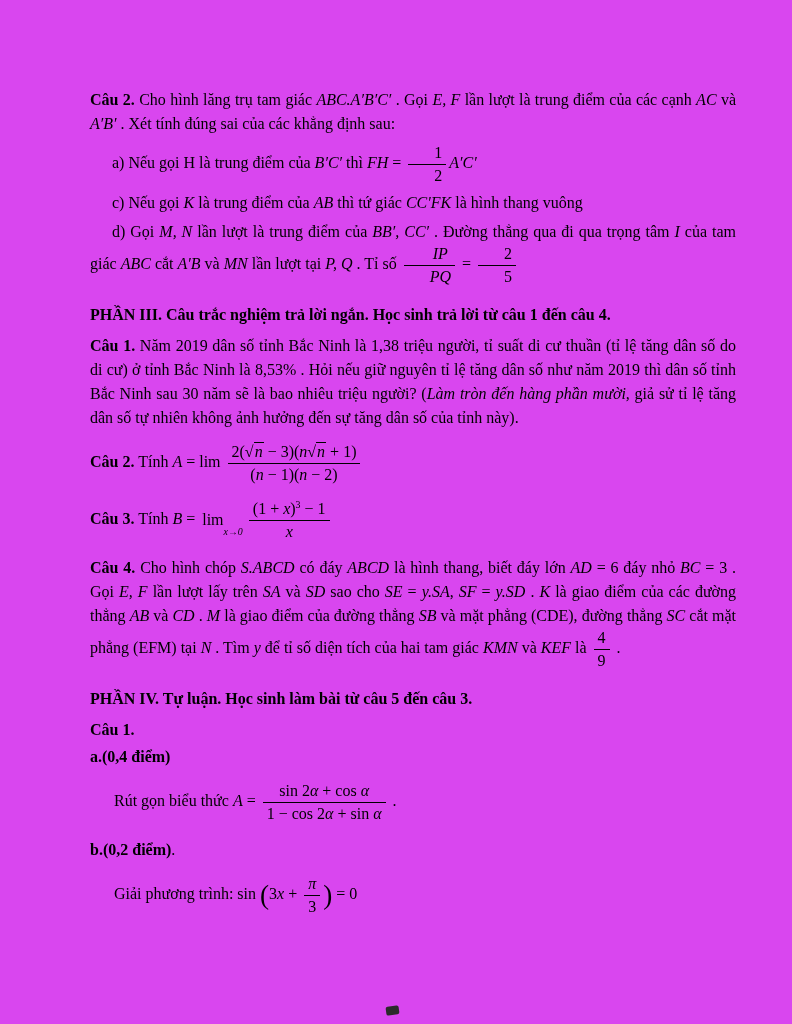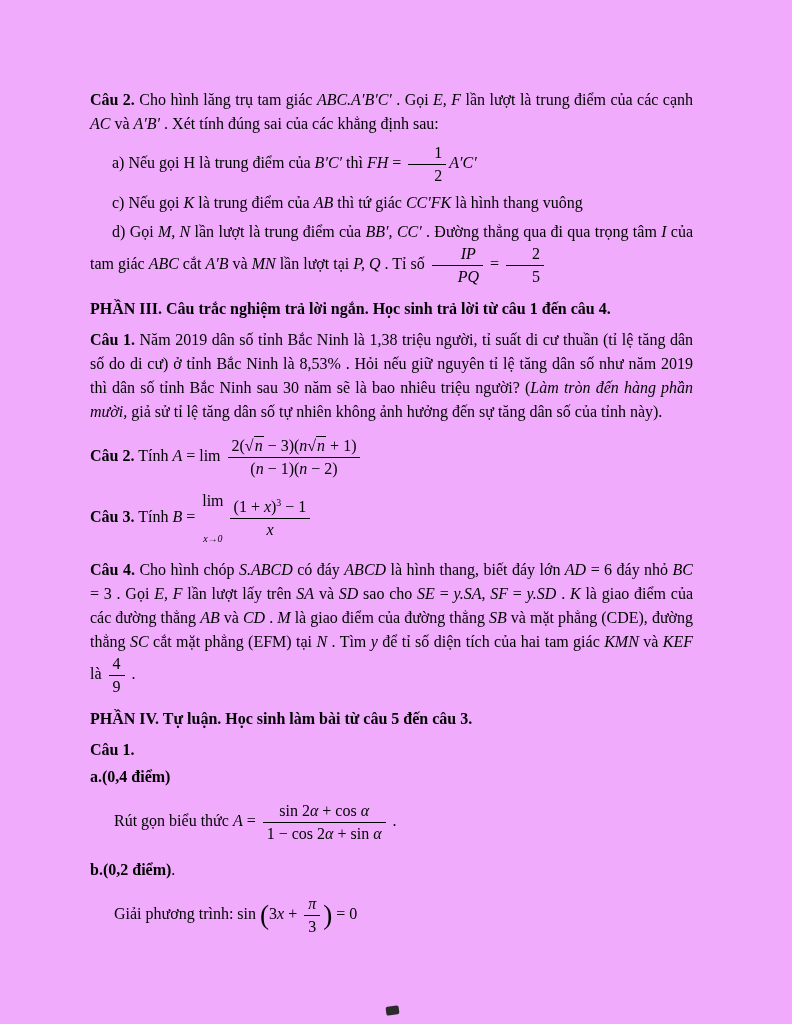--- a/index.html
+++ b/index.html
@@ -2,32 +2,32 @@
 <html><head>
 <meta charset="utf-8">
 <style>
   * { box-sizing: border-box; }
   html, body { margin: 0; padding: 0; background: #e8e8e8; }
   .page {
     position: relative;
     width: 792px;
     height: 1024px;
     margin: 0 auto;
-    background: #f0abfc;
-    padding: 88px 99px 0 90px;
+    background: #d946ef;
+    padding: 88px 56px 0 90px;
     font-family: "Liberation Serif", "DejaVu Serif", serif;
     font-size: 16px;
     line-height: 1.5;
     color: #000000;
     overflow: hidden;
   }
   .block { margin: 0 0 7px 0; }
   .justify { text-align: justify; }
   .item { text-indent: 22px; margin-bottom: 5px; }
-  .heading { margin: 10px 0 7px 0; }
+  .heading { margin: 16px 0 7px 0; }
   .math-line { margin: 12px 0 14px 0; font-family: Liberation Serif, serif; }
   .indent1 { padding-left: 24px; }
   .tight { margin-bottom: 3px; }
 
   
   .seg.b { font-weight: 700; }
   .seg.i { font-style: italic; }
   .seg.big { font-size: 1.7em; line-height: 0.8; vertical-align: middle; }
   sup.supseg { font-size: 0.62em; }
 
@@ -39,21 +39,21 @@
     text-align: center;
     margin: 0 3px;
     line-height: 1.25;
   }
   .frac .num { display: block; border-bottom: 1px solid #000; padding: 0 4px 1px 4px; }
   .frac .den { display: block; padding: 1px 4px 0 4px; }
 
   
   .limop {
     display: inline-flex;
-    flex-direction: column;
+    flex-direction: row;
     align-items: center;
     vertical-align: middle;
     line-height: 1.05;
     margin: 0 3px;
   }
   .limop .limsub { font-size: 0.62em; font-style: italic; margin-top: 24px; }
 
   
   .sqrt { white-space: nowrap; display: inline; }
   .sqrt .radicand { border-top: 1px solid #000; padding: 0 1px; }

